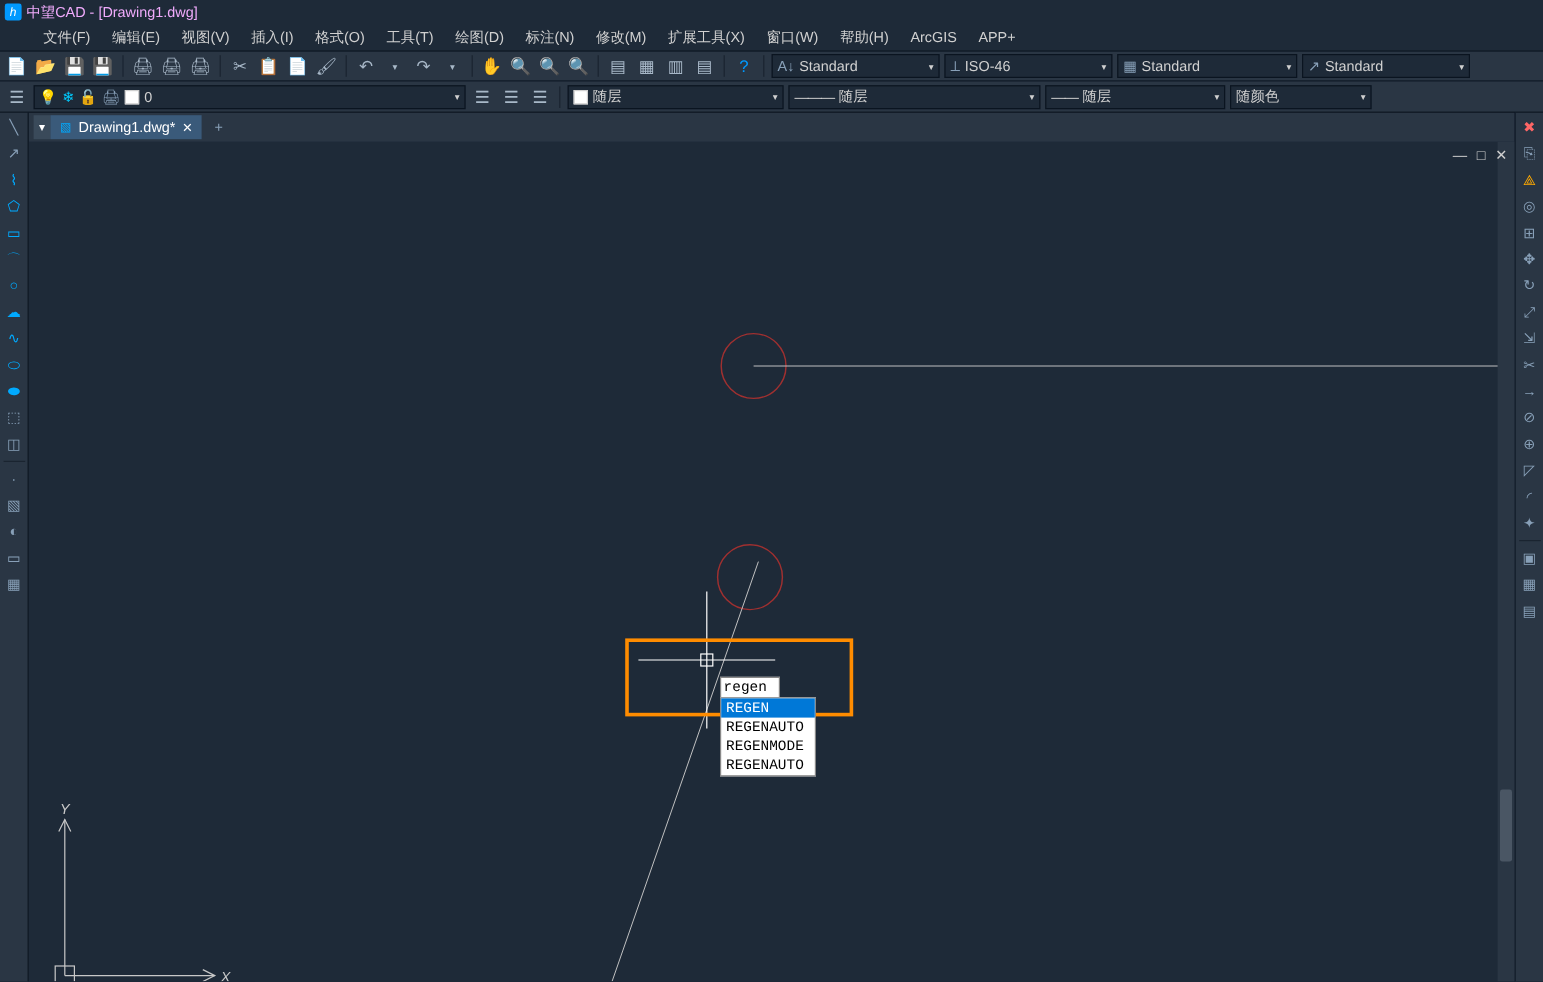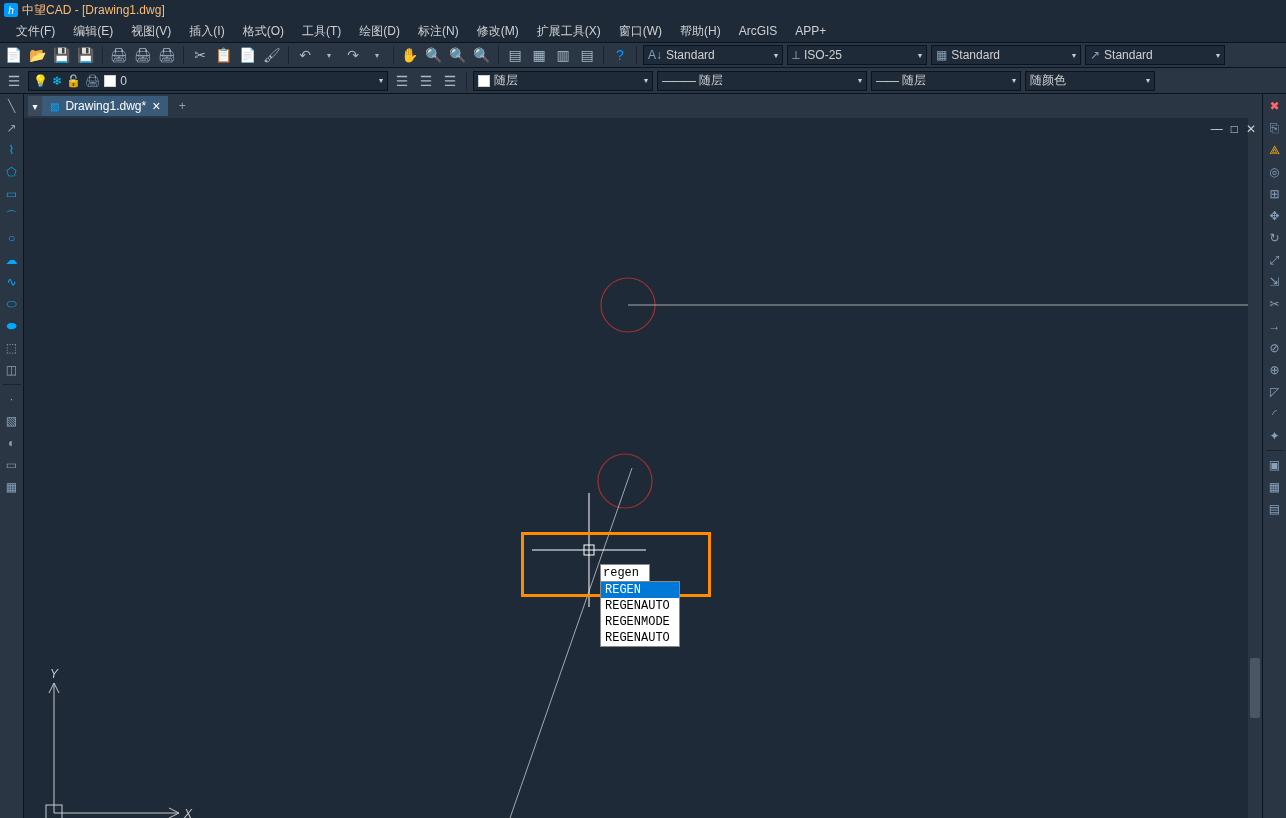--- a/index.html
+++ b/index.html
@@ -26,28 +26,29 @@
   height: 14px;
   background: #0099ff;
   border-radius: 2px;
   display: flex;
   align-items: center;
   justify-content: center;
   color: #fff;
   font-style: italic;
   font-size: 10px;
 }
-.titlebar .title-text { color: #fdba74; font-size: 12px; }
+.titlebar .title-text { color: #f0abfc; font-size: 12px; }
 .menubar {
   height: 22px;
   background: #1e2a38;
   display: flex;
   align-items: center;
   padding-left: 8px;
   gap: 2px;
+  margin-left: 20px;
 }
 .menubar .menu-item {
   padding: 2px 8px;
   color: #d0d0d0;
   cursor: pointer;
 }
 .toolbar {
   height: 26px;
   background: #2a3644;
   border-top: 1px solid #0a1420;
@@ -288,21 +289,21 @@
   <div class="sep"></div>
   <div class="tbtn" style="color:#0099ff">?</div>
   <div class="sep"></div>
   <div class="dropdown" style="width:140px">
     <span style="color:#88a0b8">A↓</span>
     <span>Standard</span>
     <span class="dd-arrow">▾</span>
   </div>
   <div class="dropdown" style="width:140px">
     <span style="color:#88a0b8">⟂</span>
-    <span>ISO-25</span>
+    <span>ISO-46</span>
     <span class="dd-arrow">▾</span>
   </div>
   <div class="dropdown" style="width:150px">
     <span style="color:#88a0b8">▦</span>
     <span>Standard</span>
     <span class="dd-arrow">▾</span>
   </div>
   <div class="dropdown" style="width:140px">
     <span style="color:#88a0b8">↗</span>
     <span>Standard</span>
@@ -333,21 +334,21 @@
   <div class="dropdown" style="width:210px">
     <span style="letter-spacing:-1px">———</span>
     <span>随层</span>
     <span class="dd-arrow">▾</span>
   </div>
   <div class="dropdown" style="width:150px">
     <span style="letter-spacing:-1px">——</span>
     <span>随层</span>
     <span class="dd-arrow">▾</span>
   </div>
-  <div class="dropdown" style="width:130px">
+  <div class="dropdown" style="width:118px">
     <span>随颜色</span>
     <span class="dd-arrow">▾</span>
   </div>
 </div>
 
 <div class="content-area">
 
   <div class="left-toolbar">
     <div class="vbtn">╲</div>
     <div class="vbtn">↗</div>

